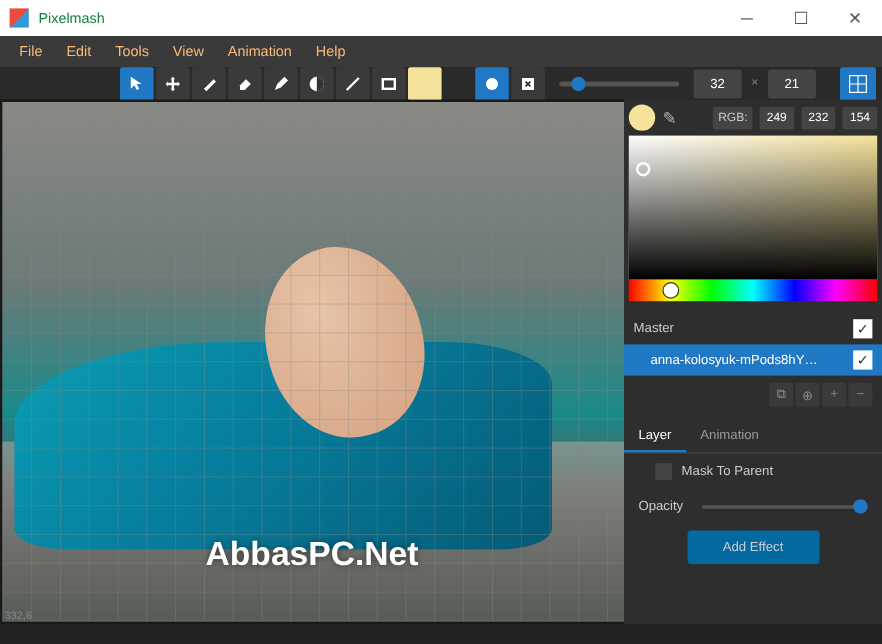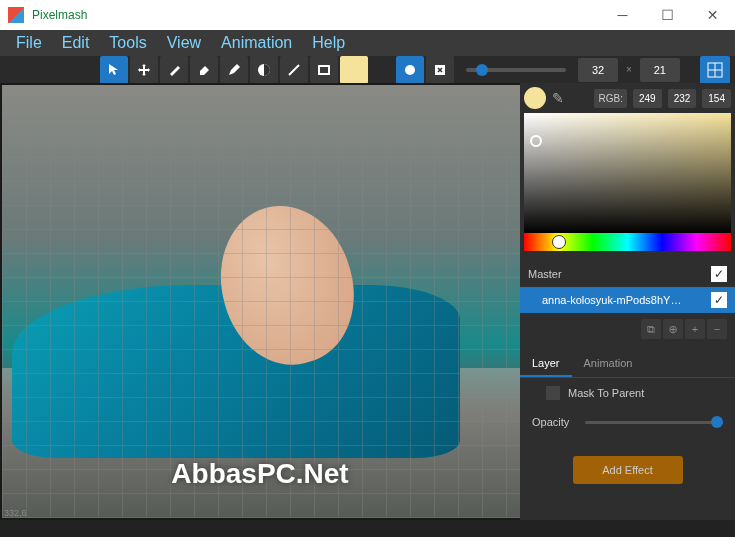--- a/index.html
+++ b/index.html
@@ -5,21 +5,21 @@
     * { margin: 0; padding: 0; box-sizing: border-box; font-family: 'Segoe UI', Arial, sans-serif; }
     body { width: 735px; height: 537px; background: #222; overflow: hidden; }
     
     .titlebar { height: 30px; background: #fff; display: flex; align-items: center; padding-left: 8px; }
     .titlebar-icon { width: 16px; height: 16px; background: linear-gradient(135deg, #e74c3c 50%, #3498db 50%); margin-right: 8px; }
     .titlebar-title { font-size: 12px; color: #15803d; flex: 1; }
     .titlebar-controls { display: flex; }
     .titlebar-btn { width: 45px; height: 30px; display: flex; align-items: center; justify-content: center; font-size: 14px; color: #555; cursor: pointer; }
     
     .menubar { height: 26px; background: #3a3a3a; display: flex; align-items: center; padding-left: 6px; }
-    .menu-item { color: #7dd3fc; font-size: 16px; padding: 4px 10px; cursor: pointer; }
+    .menu-item { color: #fdba74; font-size: 12px; padding: 4px 10px; cursor: pointer; }
     
     .toolbar-row { height: 27px; background: #2a2a2a; display: flex; align-items: center; padding-left: 100px; gap: 4px; }
     .tool-group { display: flex; gap: 2px; }
     .tool-btn { width: 28px; height: 28px; background: #3a3a3a; display: flex; align-items: center; justify-content: center; cursor: pointer; border-radius: 2px; }
     .tool-btn.active { background: #2178c5; }
     .color-swatch { width: 28px; height: 28px; background: #f5e29b; cursor: pointer; border-radius: 2px; }
     .spacer { width: 20px; }
     .num-field { width: 40px; height: 24px; background: #444; color: #fff; font-size: 11px; display: flex; align-items: center; justify-content: center; border-radius: 2px; }
     .dim-x { color: #888; font-size: 10px; margin: 0 4px; }
     .grid-btn { width: 30px; height: 28px; background: #2178c5; display: flex; align-items: center; justify-content: center; cursor: pointer; border-radius: 2px; margin-left: 16px; }
@@ -28,21 +28,21 @@
     
     .main-area { display: flex; height: calc(100% - 100px); }
     
     .canvas-area { flex: 1; background: #1a1a1a; position: relative; overflow: hidden; }
     .canvas-bg { position: absolute; inset: 2px 0 2px 2px; background: linear-gradient(180deg, #8a8a85 0%, #6b7a78 35%, #1a8a8a 60%, #5a5a5a 75%, #3a4440 100%); }
     .face-shape { position: absolute; left: 220px; top: 120px; width: 130px; height: 160px; background: radial-gradient(ellipse at 40% 30%, #e8c4a8, #d4a080); border-radius: 50% 50% 48% 48%; transform: rotate(-15deg); }
     .hair-shape { position: absolute; left: 100px; top: 100px; width: 280px; height: 220px; background: radial-gradient(ellipse at 40% 20%, #3a2f28, #1a1510); border-radius: 50% 50% 60% 60%; z-index: -1; }
     .clothing { position: absolute; left: 10px; top: 200px; right: 60px; bottom: 60px; background: linear-gradient(135deg, #0a9fb5, #0780a0 40%, #055a75); border-radius: 40% 20% 10% 10%; }
     .surface { position: absolute; left: 0; bottom: 0; right: 0; height: 150px; background: linear-gradient(180deg, #a8a8a0, #6a6a65); opacity: 0.6; }
     .grid-overlay { position: absolute; inset: 2px 0 2px 2px; background-image: linear-gradient(#888 1px, transparent 1px), linear-gradient(90deg, #888 1px, transparent 1px); background-size: 24px 24px; opacity: 0.35; pointer-events: none; }
-    .watermark { position: absolute; bottom: 30px; left: 50%; transform: translateX(-50%); color: #fff; font-size: 28px; font-weight: bold; text-shadow: 0 0 6px rgba(0,0,0,0.5); }
+    .watermark { position: absolute; bottom: 42px; left: 50%; transform: translateX(-50%); color: #fff; font-size: 28px; font-weight: bold; text-shadow: 0 0 6px rgba(0,0,0,0.5); }
     .coords { position: absolute; bottom: 2px; left: 4px; color: #888; font-size: 9px; }
     
     .right-panel { width: 215px; background: #2e2e2e; display: flex; flex-direction: column; }
     
     .color-section { padding: 4px; }
     .color-header { display: flex; align-items: center; gap: 6px; margin-bottom: 4px; }
     .color-preview { width: 22px; height: 22px; background: #f5e29b; border-radius: 50%; }
     .rgb-label { background: #444; color: #ccc; font-size: 10px; padding: 4px 4px; border-radius: 2px; }
     .rgb-val { background: #444; color: #fff; font-size: 10px; padding: 4px 6px; border-radius: 2px; min-width: 28px; text-align: center; }
     .color-picker-area { height: 120px; background: linear-gradient(to bottom, transparent, #000), linear-gradient(to right, #fff, #f5e29b); position: relative; cursor: crosshair; }
@@ -62,21 +62,21 @@
     
     .tabs-row { display: flex; margin-top: 6px; border-bottom: 1px solid #444; }
     .tab { padding: 6px 12px; font-size: 11px; color: #999; cursor: pointer; }
     .tab.active { color: #fff; border-bottom: 2px solid #2178c5; }
     
     .prop-row { display: flex; align-items: center; padding: 8px 12px; font-size: 11px; color: #ccc; gap: 8px; }
     .prop-checkbox { width: 14px; height: 14px; background: #444; cursor: pointer; margin-left: 14px; }
     .opacity-slider { flex: 1; height: 3px; background: #555; border-radius: 2px; position: relative; margin-left: 8px; }
     .opacity-handle { width: 12px; height: 12px; background: #2178c5; border-radius: 50%; position: absolute; top: -5px; right: 0; }
     
-    .add-effect-btn { margin: 20px auto; padding: 8px 24px; background: #a16207; color: #ccc; font-size: 11px; border-radius: 3px; cursor: pointer; text-align: center; width: 110px; }
+    .add-effect-btn { margin: 6px auto; padding: 8px 24px; background: #0369a1; color: #ccc; font-size: 11px; border-radius: 3px; cursor: pointer; text-align: center; width: 110px; }
   </style>
 </head>
 <body>
 
 <div class="titlebar">
   <div class="titlebar-icon"></div>
   <div class="titlebar-title">Pixelmash</div>
   <div class="titlebar-controls">
     <div class="titlebar-btn">─</div>
     <div class="titlebar-btn">☐</div>

